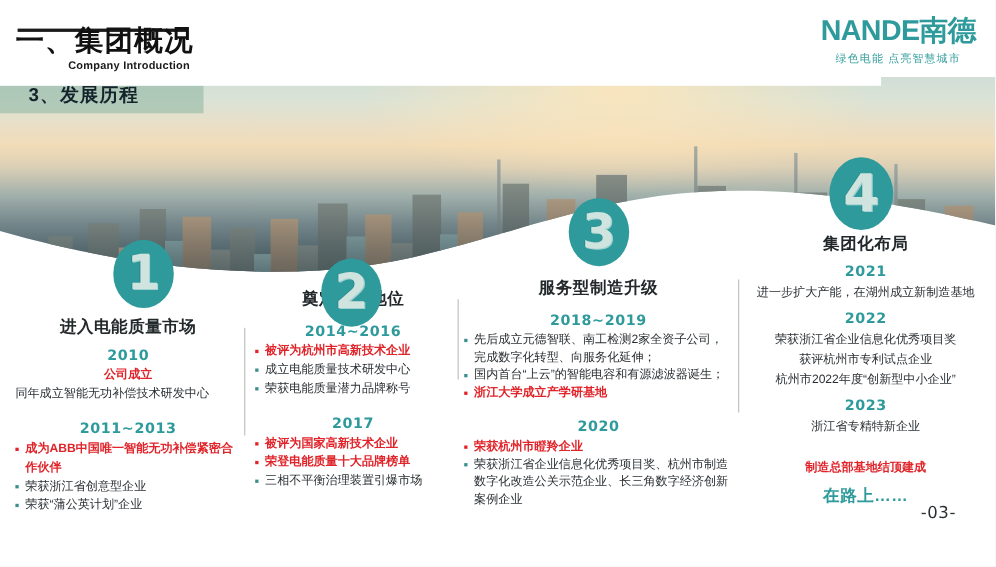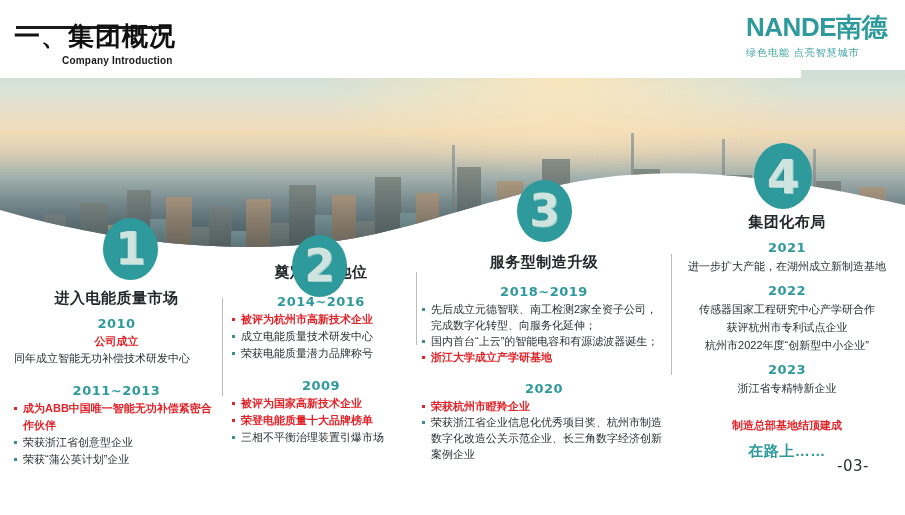--- a/index.html
+++ b/index.html
@@ -31,21 +31,21 @@
     letter-spacing:1px; line-height:30px;
     white-space:nowrap;
   }
   #page-subtitle-en {
     position:absolute; left:62px; top:55px;
     font-size:10px; font-weight:bold; color:#1a1a1a;
     letter-spacing:0.2px; white-space:nowrap;
   }
   #logo-wrap {
     position:absolute; right:18px; top:12px;
-    z-index:45;
+    text-align:center; z-index:45;
   }
   #logo-mark {
     font-size:26px; font-weight:bold; color:#2e9a9b;
     letter-spacing:-0.5px; line-height:30px; white-space:nowrap;
   }
   #logo-tagline {
     font-size:10px; color:#3aa0a0; letter-spacing:1px;
     margin-top:4px; white-space:nowrap;
   }
 
@@ -268,20 +268,23 @@
     <div id="title-rule"></div>
     <div id="page-title">一、集团概况</div>
     <div id="page-subtitle-en">Company Introduction</div>
   </div>
 
   <div id="logo-wrap">
     <div id="logo-mark">NANDE南德</div>
     <div id="logo-tagline">绿色电能 点亮智慧城市</div>
   </div>
 
+  <div id="section-tab">
+    <div id="section-tab-label">3、发展历程</div>
+  </div>
 
   <div class="node" id="node-1">
     <span>1</span>
   </div>
   <div class="node" id="node-2">
     <span>2</span>
   </div>
   <div class="node" id="node-3">
     <span>3</span>
   </div>
@@ -311,21 +314,21 @@
   <div class="col" id="col-2">
     <div class="col-title">奠定行业地位</div>
     <div class="gap10"></div>
     <div class="year">2014~2016</div>
     <ul class="items">
       <li class="red">被评为杭州市高新技术企业</li>
       <li>成立电能质量技术研发中心</li>
       <li>荣获电能质量潜力品牌称号</li>
     </ul>
     <div class="gap14"></div>
-    <div class="year">2009</div>
+    <div class="year">2017</div>
     <ul class="items">
       <li class="red">被评为国家高新技术企业</li>
       <li class="red">荣登电能质量十大品牌榜单</li>
       <li>三相不平衡治理装置引爆市场</li>
     </ul>
   </div>
 
   <div class="col" id="col-3">
     <div class="col-title">服务型制造升级</div>
     <div class="gap10"></div>
@@ -343,21 +346,21 @@
     </ul>
   </div>
 
   <div class="col" id="col-4">
     <div class="col-title">集团化布局</div>
     <div class="gap6"></div>
     <div class="year">2021</div>
     <div class="center-line">进一步扩大产能，在湖州成立新制造基地</div>
     <div class="gap6"></div>
     <div class="year">2022</div>
-    <div class="center-line">传感器国家工程研究中心产学研合作</div>
+    <div class="center-line">荣获浙江省企业信息化优秀项目奖</div>
     <div class="center-line">获评杭州市专利试点企业</div>
     <div class="center-line">杭州市2022年度“创新型中小企业”</div>
     <div class="gap6"></div>
     <div class="year">2023</div>
     <div class="center-line">浙江省专精特新企业</div>
     <div class="center-line red">制造总部基地结顶建成</div>
     <div class="gap6"></div>
     <div class="onroad">在路上……</div>
   </div>
 

